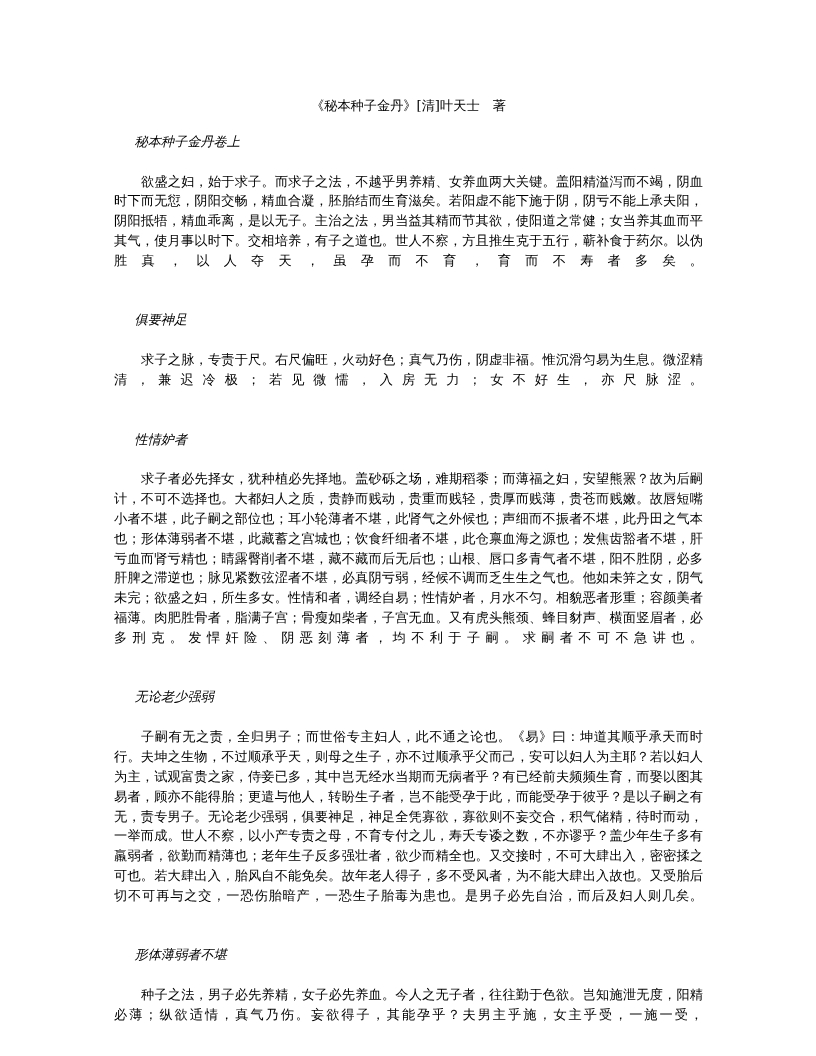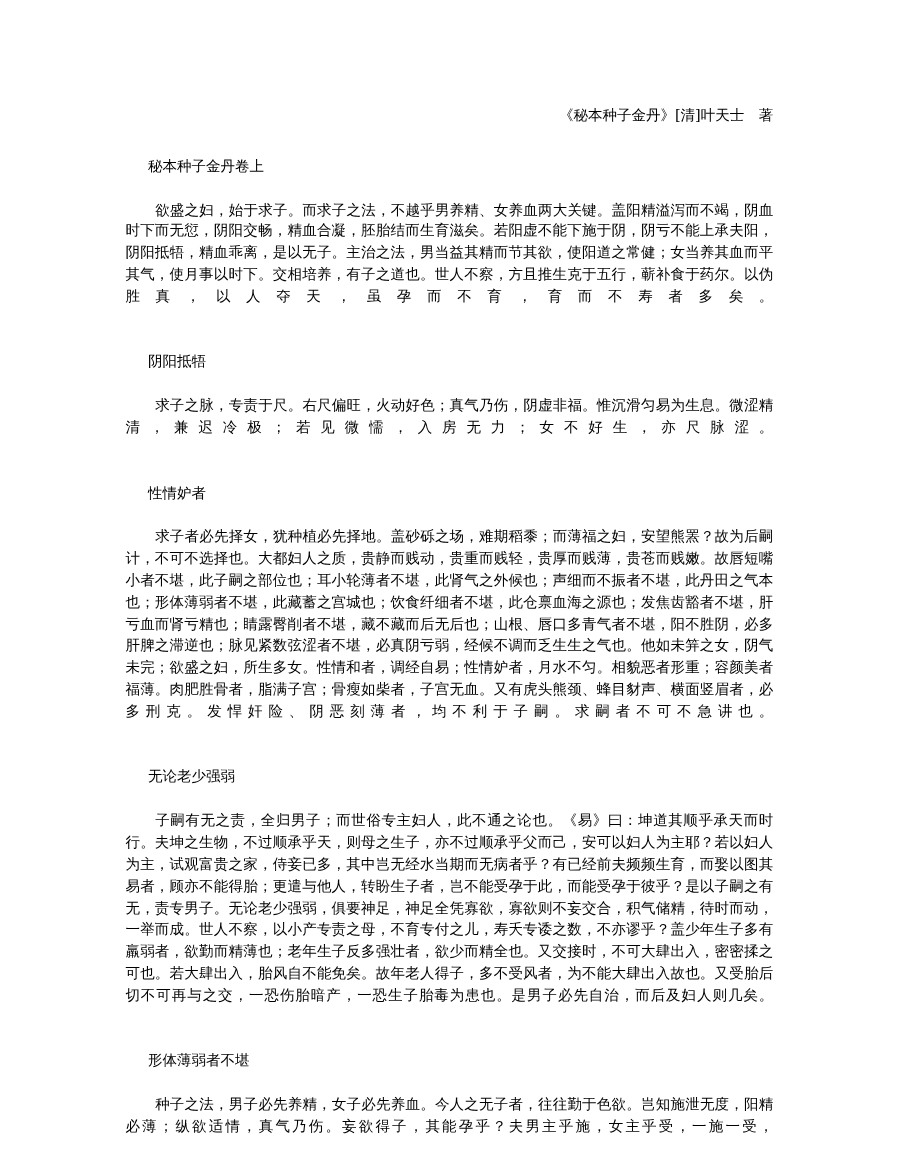--- a/index.html
+++ b/index.html
@@ -34,28 +34,29 @@
     letter-spacing: 0px;
     color: #000000;
     margin: 0;
     white-space: normal;
     word-break: break-all;
     overflow-wrap: break-word;
   }
   
   .doc-title {
     text-indent: 0;
-    text-align: right;
-    margin-bottom: 26px;
+    text-align: center;
+    margin-bottom: 16px;
   }
   
   .heading {
     text-indent: 1.55em;
     text-align: left;
     margin-bottom: 19.85px;
+    font-style: italic;
   }
   
   .para {
     text-indent: 2.05em;
     text-align: justify;
     text-justify: inter-ideograph;
     margin-bottom: 19.85px;
   }
   
   .para::after {
@@ -72,21 +73,21 @@
 
 <div class="page" style="width: 816px; height: 1056px; background: rgb(255, 255, 255); color: rgb(0, 0, 0);">
   <div class="content">
 
     <div class="blk doc-title">《秘本种子金丹》[清]叶天士　著</div>
 
     <div class="blk heading">秘本种子金丹卷上</div>
 
     <div class="blk para">欲盛之妇，始于求子。而求子之法，不越乎男养精、女养血两大关键。盖阳精溢泻而不竭，阴血时下而无愆，阴阳交畅，精血合凝，胚胎结而生育滋矣。若阳虚不能下施于阴，阴亏不能上承夫阳，阴阳抵牾，精血乖离，是以无子。主治之法，男当益其精而节其欲，使阳道之常健；女当养其血而平其气，使月事以时下。交相培养，有子之道也。世人不察，方且推生克于五行，蕲补食于药尔。以伪胜真，以人夺天，虽孕而不育，育而不寿者多矣。</div>
 
-    <div class="blk heading">阴阳抵牾</div>
+    <div class="blk heading">俱要神足</div>
     <div class="blk para">求子之脉，专责于尺。右尺偏旺，火动好色；真气乃伤，阴虚非福。惟沉滑匀易为生息。微涩精清，兼迟冷极；若见微懦，入房无力；女不好生，亦尺脉涩。</div>
 
     <div class="blk heading">性情妒者</div>
     <div class="blk para">求子者必先择女，犹种植必先择地。盖砂砾之场，难期稻黍；而薄福之妇，安望熊罴？故为后嗣计，不可不选择也。大都妇人之质，贵静而贱动，贵重而贱轻，贵厚而贱薄，贵苍而贱嫩。故唇短嘴小者不堪，此子嗣之部位也；耳小轮薄者不堪，此肾气之外候也；声细而不振者不堪，此丹田之气本也；形体薄弱者不堪，此藏蓄之宫城也；饮食纤细者不堪，此仓禀血海之源也；发焦齿豁者不堪，肝亏血而肾亏精也；睛露臀削者不堪，藏不藏而后无后也；山根、唇口多青气者不堪，阳不胜阴，必多肝脾之滞逆也；脉见紧数弦涩者不堪，必真阴亏弱，经候不调而乏生生之气也。他如未笄之女，阴气未完；欲盛之妇，所生多女。性情和者，调经自易；性情妒者，月水不匀。相貌恶者形重；容颜美者福薄。肉肥胜骨者，脂满子宫；骨瘦如柴者，子宫无血。又有虎头熊颈、蜂目豺声、横面竖眉者，必多刑克。发悍奸险、阴恶刻薄者，均不利于子嗣。求嗣者不可不急讲也。</div>
 
     <div class="blk heading">无论老少强弱</div>
     <div class="blk para">子嗣有无之责，全归男子；而世俗专主妇人，此不通之论也。《易》曰：坤道其顺乎承天而时行。夫坤之生物，不过顺承乎天，则母之生子，亦不过顺承乎父而己，安可以妇人为主耶？若以妇人为主，试观富贵之家，侍妾已多，其中岂无经水当期而无病者乎？有已经前夫频频生育，而娶以图其易者，顾亦不能得胎；更遣与他人，转盼生子者，岂不能受孕于此，而能受孕于彼乎？是以子嗣之有无，责专男子。无论老少强弱，俱要神足，神足全凭寡欲，寡欲则不妄交合，积气储精，待时而动，一举而成。世人不察，以小产专责之母，不育专付之儿，寿夭专诿之数，不亦谬乎？盖少年生子多有羸弱者，欲勤而精薄也；老年生子反多强壮者，欲少而精全也。又交接时，不可大肆出入，密密揉之可也。若大肆出入，胎风自不能免矣。故年老人得子，多不受风者，为不能大肆出入故也。又受胎后切不可再与之交，一恐伤胎暗产，一恐生子胎毒为患也。是男子必先自治，而后及妇人则几矣。</div>
 
     <div class="blk heading">形体薄弱者不堪</div>
     <div class="blk para">种子之法，男子必先养精，女子必先养血。今人之无子者，往往勤于色欲。岂知施泄无度，阳精必薄；纵欲适情，真气乃伤。妄欲得子，其能孕乎？夫男主乎施，女主乎受，一施一受，</div>

